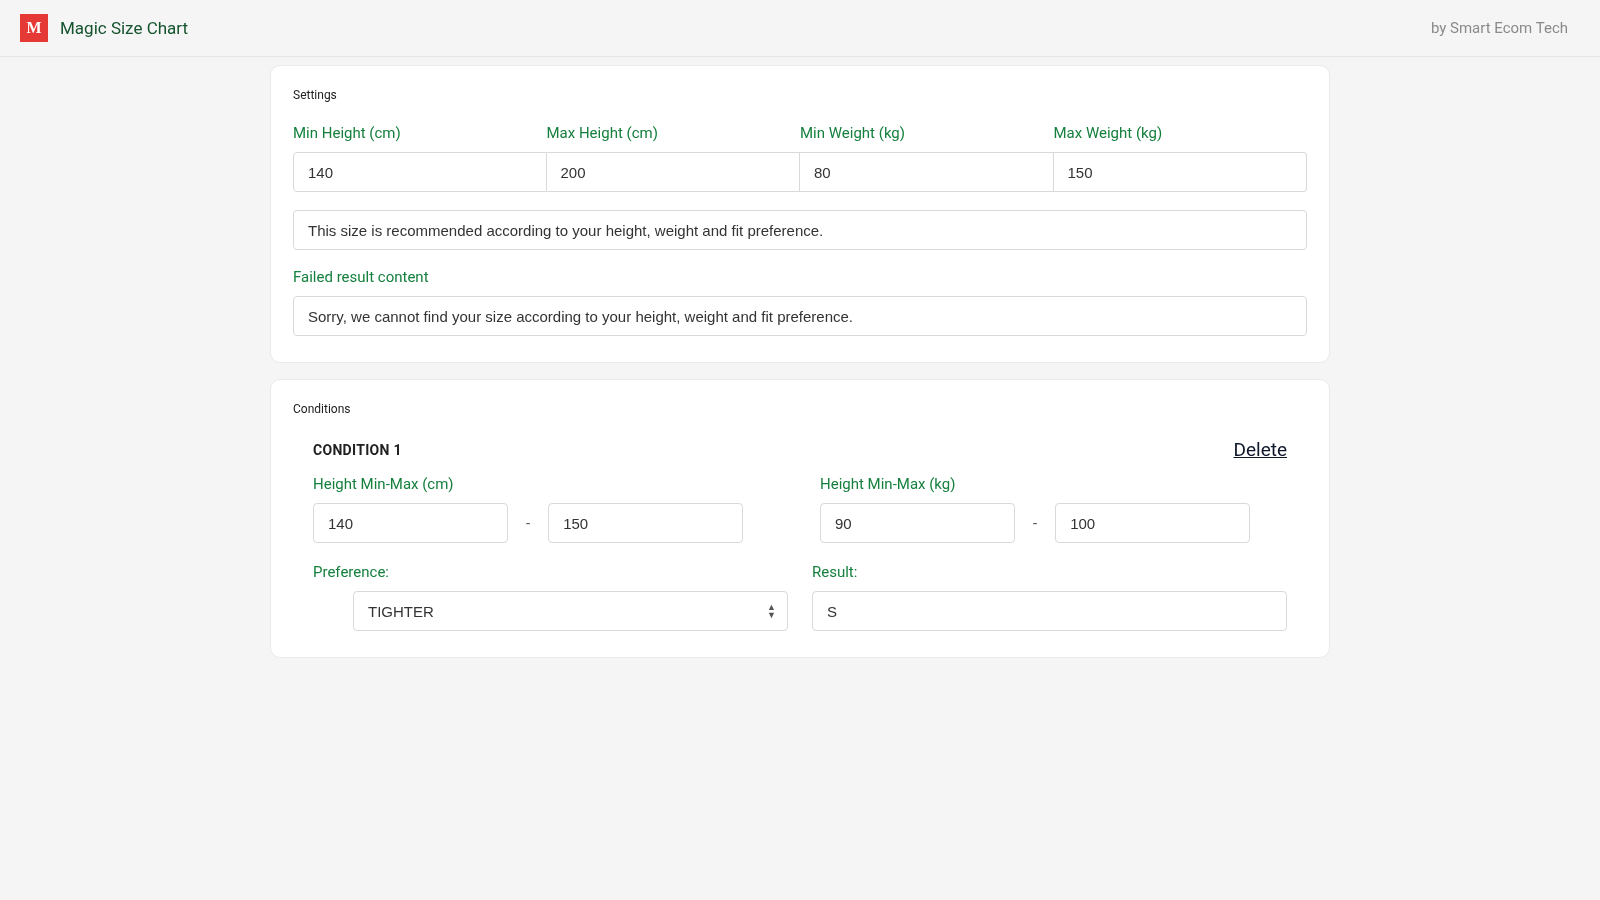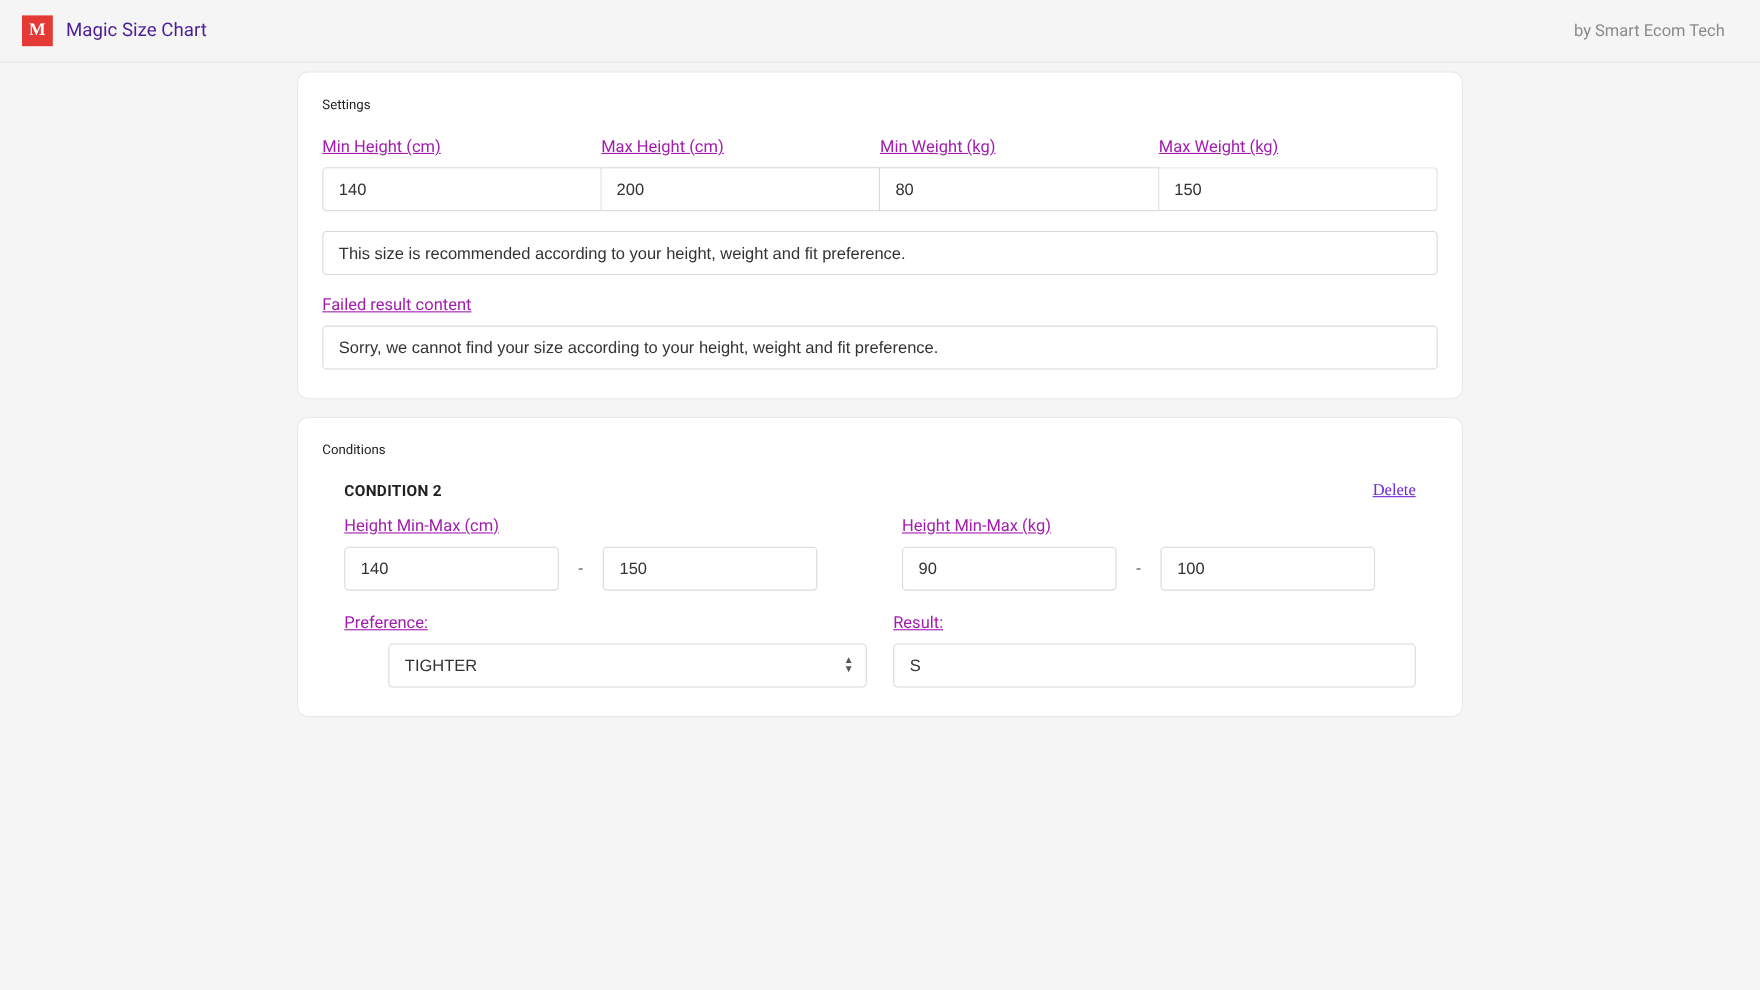--- a/index.html
+++ b/index.html
@@ -29,21 +29,21 @@
       display: flex;
       align-items: center;
       justify-content: center;
       color: white;
       font-weight: 700;
       font-size: 16px;
       font-family: Georgia, serif;
     }
     .app-title {
       font-size: 17px;
-      color: #4c1d95;
+      color: #14532d;
     }
     .by-line {
       color: #8a8a8a;
       font-size: 15px;
     }
     .container {
       max-width: 1060px;
       margin: 0 auto;
       padding-top: 8px;
     }
@@ -60,24 +60,23 @@
       margin-bottom: 22px;
     }
     .row-4 {
       display: grid;
       grid-template-columns: repeat(4, 1fr);
       gap: 0;
       margin-bottom: 18px;
     }
     .field-label {
       font-size: 15px;
-      color: #a21caf;
+      color: #15803d;
       margin-bottom: 10px;
       display: block;
-      text-decoration: underline;
     }
     .field-col { padding-right: 0; }
     input[type="text"], .text-input {
       width: 100%;
       height: 40px;
       border: 1px solid #d9d9d9;
       border-radius: 4px;
       padding: 0 14px;
       font-size: 15px;
       color: #333;
@@ -92,25 +91,24 @@
       justify-content: space-between;
       align-items: center;
       margin-bottom: 14px;
     }
     .condition-label {
       font-size: 14px;
       font-weight: 700;
       letter-spacing: 0.3px;
     }
     .delete-link {
-      color: #6d28d9;
+      color: #0f172a;
       text-decoration: underline;
-      font-size: 15px;
+      font-size: 19px;
       cursor: pointer;
-      font-family: Liberation Serif, serif;
     }
     .range-row {
       display: grid;
       grid-template-columns: 1fr 1fr;
       gap: 40px;
       margin-bottom: 20px;
     }
     .range-inputs {
       display: flex;
       align-items: center;
@@ -202,21 +200,21 @@
       <label class="field-label">Failed result content</label>
       <input type="text" class="text-input" value="Sorry, we cannot find your size according to your height, weight and fit preference." style="">
     </div>
   </div>
 
   <div class="card">
     <div class="card-title">Conditions</div>
 
     <div class="conditions-inner">
       <div class="condition-header">
-        <span class="condition-label">CONDITION 2</span>
+        <span class="condition-label">CONDITION 1</span>
         <span class="delete-link">Delete</span>
       </div>
 
       <div class="range-row">
         <div>
           <label class="field-label">Height Min-Max (cm)</label>
           <div class="range-inputs">
             <input type="text" class="text-input" value="140" style="">
             <span class="range-sep">-</span>
             <input type="text" class="text-input" value="150" style="">

